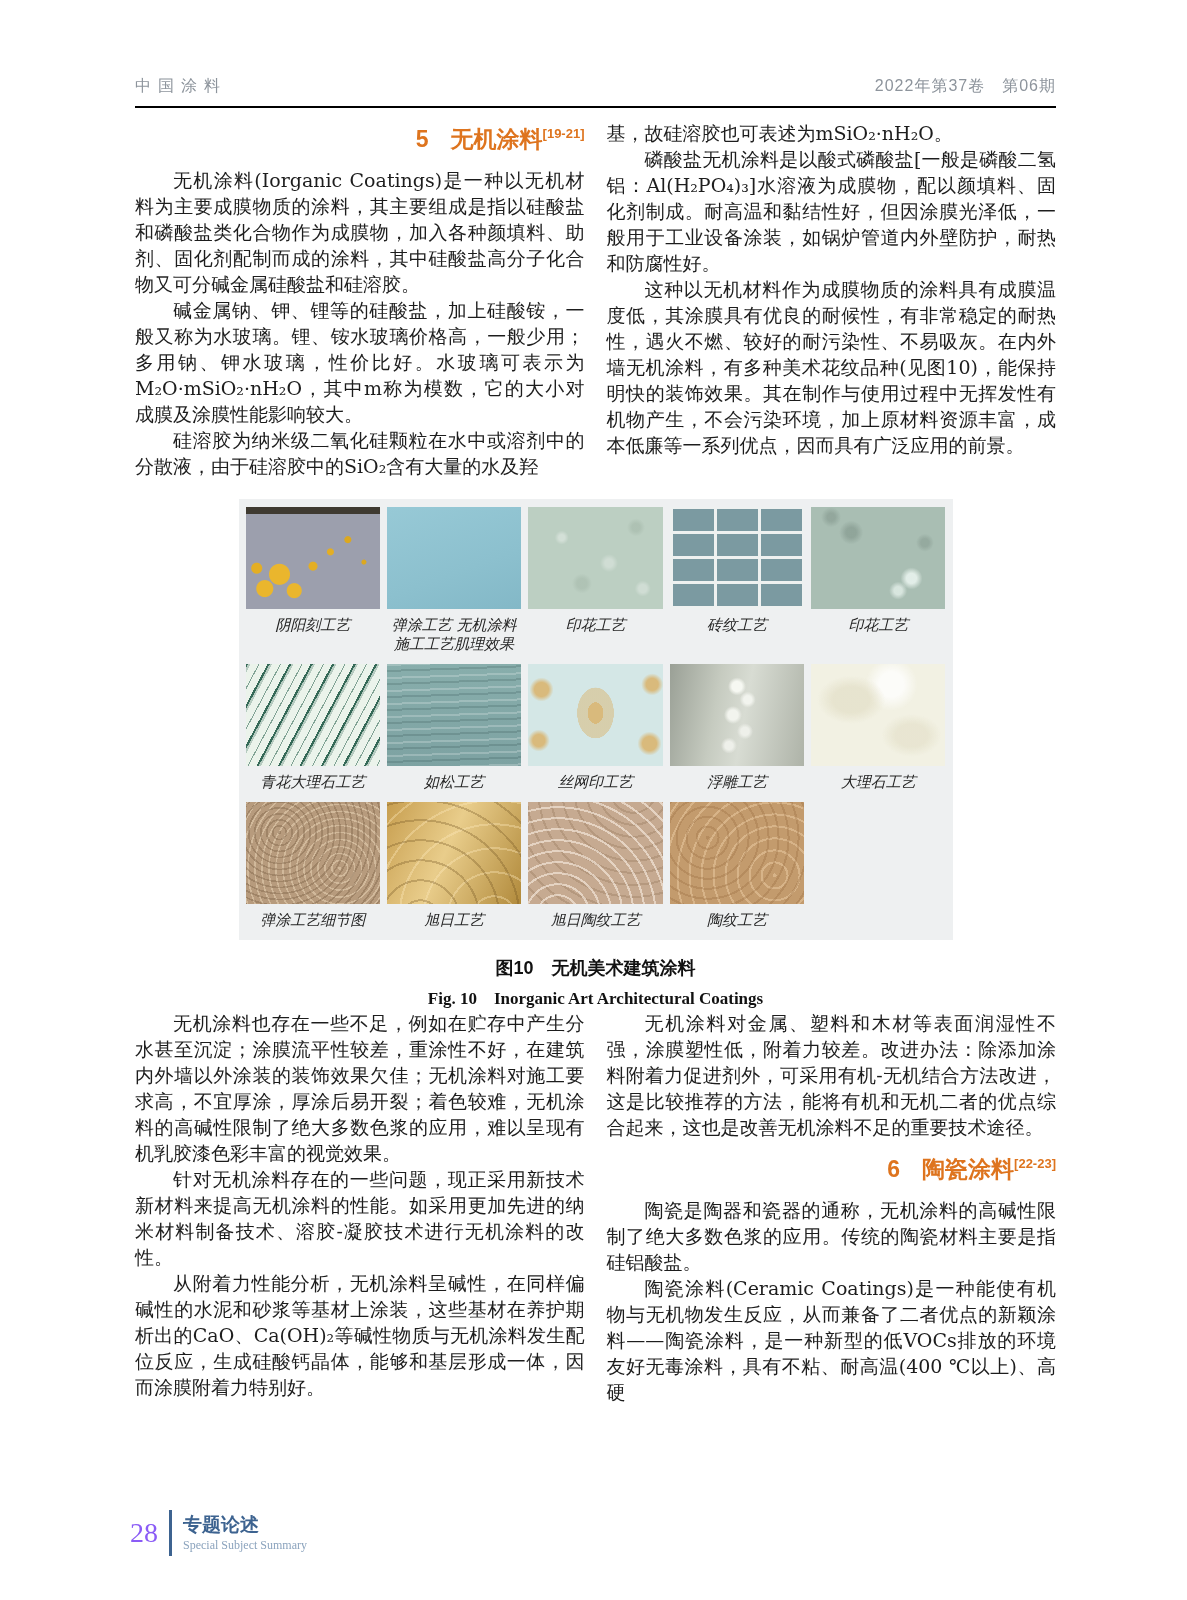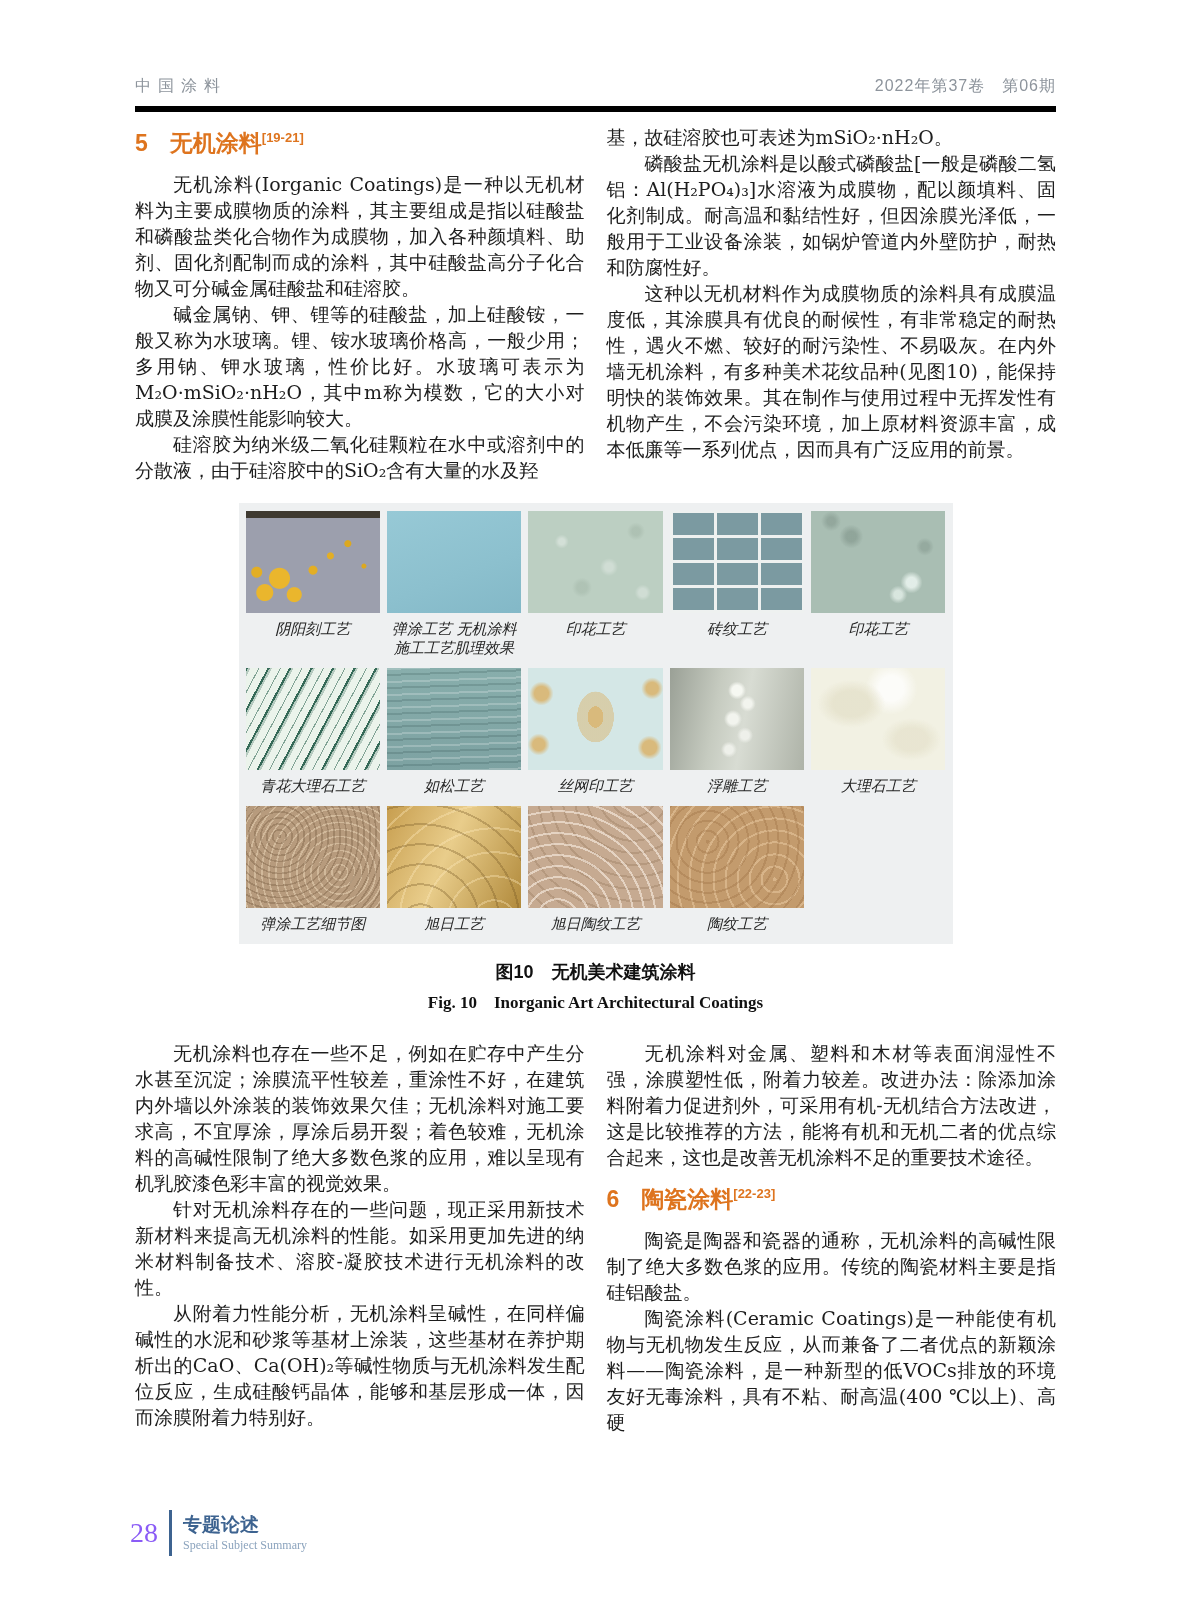--- a/index.html
+++ b/index.html
@@ -5,36 +5,36 @@
   html,body{margin:0;padding:0;}
   body{
     width:1187px;height:1600px;background:#ffffff;position:relative;overflow:hidden;
     font-family:"DejaVu Serif","Liberation Serif",serif;color:#1d1d1d;
   }
   .page{box-sizing:border-box;width:1187px;height:1600px;padding:76px 131px 0 135px;position:relative;}
 
   
   .header{display:flex;justify-content:space-between;align-items:flex-end;
     font-family:"Liberation Sans","DejaVu Sans",sans-serif;font-size:16px;color:#8d949c;
-    padding-bottom:9px;border-bottom:6px solid #000000;}
+    padding-bottom:9px;border-bottom:2px solid #000000;}
   .journal{letter-spacing:7px;}
   .issue{letter-spacing:1px;}
 
   
   .cols{display:flex;gap:22px;}
   .cols.top{margin-top:12px;}
-  .cols.bottom{margin-top:26px;}
+  .cols.bottom{}
   .col{flex:1;min-width:0;}
   p.body{margin:0;font-size:19px;line-height:26px;text-align:justify;text-indent:2em;
     font-family:"DejaVu Serif","Liberation Serif",serif;}
   p.noindent{text-indent:0;}
 
   
   .sec-head{font-family:"Liberation Sans","DejaVu Sans",sans-serif;font-weight:bold;
-    color:#DE741E;font-size:23px;margin:4px 0 12px;}
+    color:#DE741E;font-size:23px;margin:4px 0 12px;text-align:right;}
   .sec-head .num{margin-right:22px;}
   .sec-head sup{font-size:13px;font-weight:bold;}
   .sec-head.second{margin-top:14px;}
 
   
   .figure{width:714px;margin:20px auto 8px;background:#eef0f1;padding:8px 7px 2px;box-sizing:border-box;}
   .grid{display:grid;grid-template-columns:repeat(5,1fr);column-gap:7px;row-gap:2px;}
   .cell{display:flex;flex-direction:column;}
   .cell .img{height:102px;flex:none;}
   .cell .cap{font-size:15px;line-height:19px;text-align:center;padding:7px 2px 8px;color:#242424;

